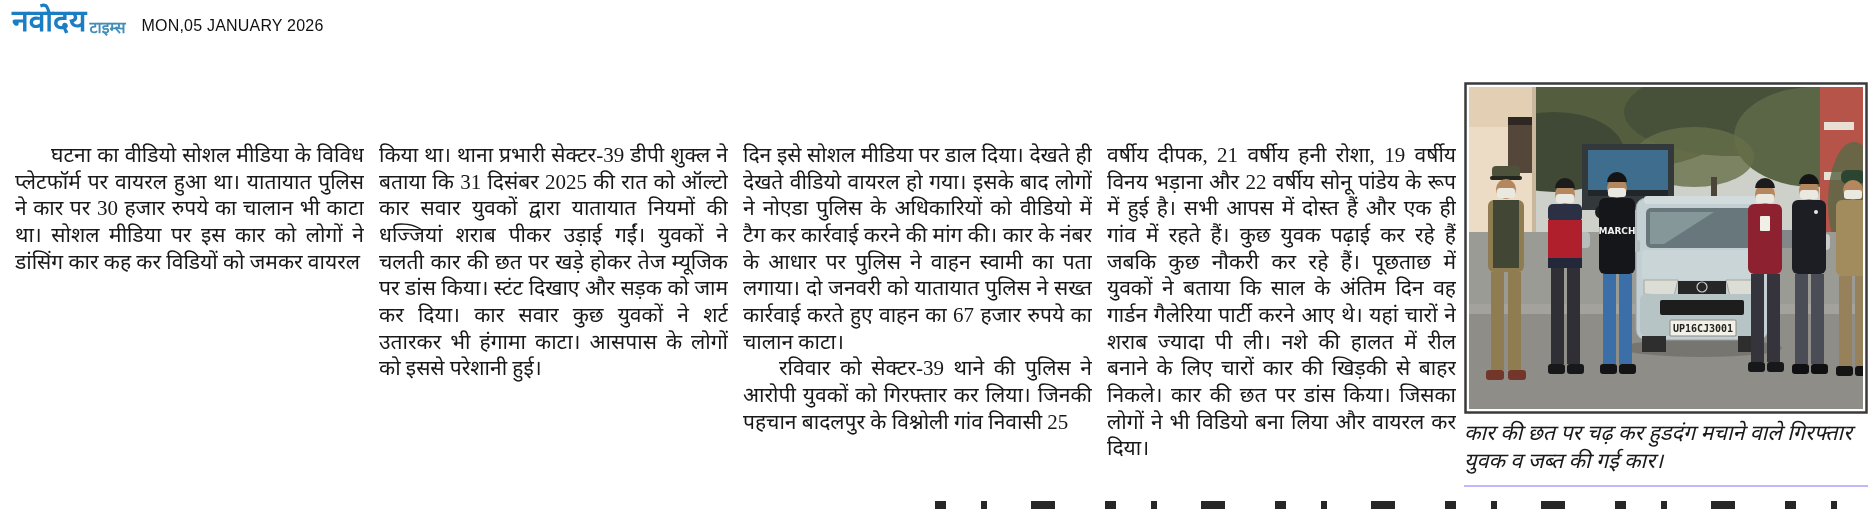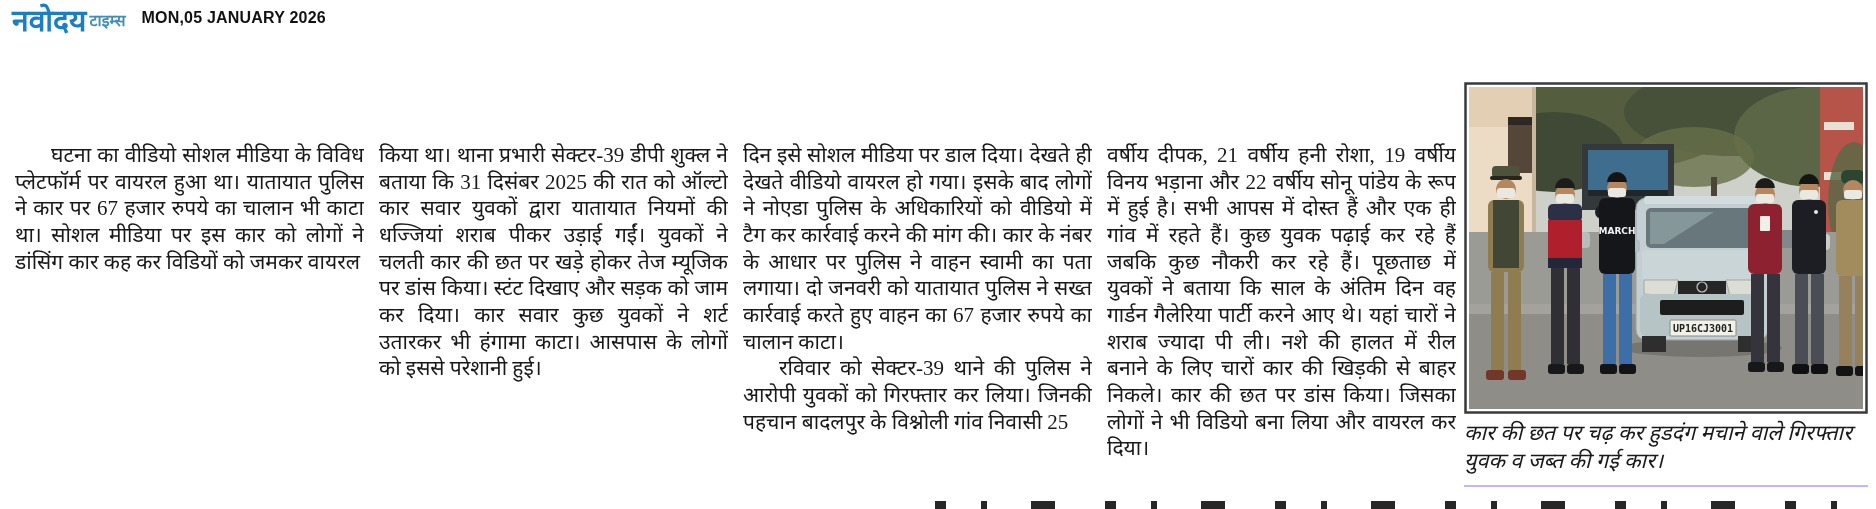--- a/index.html
+++ b/index.html
@@ -1,25 +1,25 @@
 <!DOCTYPE html>
 <html><head>
 <meta charset="utf-8">
 <style>
   html,body{margin:0;padding:0;background:#ffffff;}
   .page{position:relative;width:1876px;height:509px;background:#ffffff;overflow:hidden;
         font-family:"Liberation Serif","DejaVu Serif",serif;color:#1b1b1b;}
 
   
   .masthead{position:absolute;left:12px;top:6px;display:flex;align-items:flex-start;gap:16px;}
-  .logo{display:flex;align-items:center;gap:3px;white-space:nowrap;}
+  .logo{display:flex;align-items:flex-end;gap:3px;white-space:nowrap;}
   .logo-main{font-family:"DejaVu Sans","Liberation Sans",sans-serif;font-weight:800;font-size:30px;line-height:1;}
   .logo-sub{font-family:"DejaVu Sans","Liberation Sans",sans-serif;font-weight:600;font-size:16px;opacity:.75;line-height:1;}
-  .dateblock{font-family:"Liberation Sans","DejaVu Sans",sans-serif;font-weight:bold;
-             font-size:16px;line-height:1.25;color:#111;letter-spacing:.2px;padding-top:2px;}
+  .dateblock{font-family:"Liberation Sans","DejaVu Sans",sans-serif;font-weight:normal;
+             font-size:16px;line-height:1.25;color:#111;letter-spacing:.2px;padding-top:2px;margin-top:8px;}
 
   
   .headline{position:absolute;left:15px;top:70px;width:1438px;height:62px;overflow:hidden;
             font-family:"DejaVu Sans","Liberation Sans",sans-serif;font-weight:800;
             font-size:44px;line-height:60px;color:#0c0c0c;white-space:nowrap;letter-spacing:-.5px;}
 
   
   .cols{position:absolute;left:15px;top:142px;width:1440px;height:348px;display:flex;gap:15px;}
   .col{width:349px;flex:0 0 349px;text-align:justify;font-size:21px;line-height:1.27;color:#181818;overflow:hidden;}
   .col p{margin:0;}
@@ -48,21 +48,21 @@
       <span class="logo-sub" style="color:#0369a1">टाइम्स</span>
     </div>
     <div class="dateblock">
       <div>MON,05 JANUARY 2026</div>
     </div>
   </div>
 
 
   <div class="cols">
     <div class="col">
-      <p class="indent">घटना का वीडियो सोशल मीडिया के विविध प्लेटफॉर्म पर वायरल हुआ था। यातायात पुलिस ने कार पर 67 हजार रुपये का चालान भी काटा था। सोशल मीडिया पर इस कार को लोगों ने डांसिंग कार कह कर विडियों को जमकर वायरल</p>
+      <p class="indent">घटना का वीडियो सोशल मीडिया के विविध प्लेटफॉर्म पर वायरल हुआ था। यातायात पुलिस ने कार पर 30 हजार रुपये का चालान भी काटा था। सोशल मीडिया पर इस कार को लोगों ने डांसिंग कार कह कर विडियों को जमकर वायरल</p>
     </div>
     <div class="col">
       <p>किया था। थाना प्रभारी सेक्टर-39 डीपी शुक्ल ने बताया कि 31 दिसंबर 2025 की रात को ऑल्टो कार सवार युवकों द्वारा यातायात नियमों की धज्जियां शराब पीकर उड़ाई गईं। युवकों ने चलती कार की छत पर खड़े होकर तेज म्यूजिक पर डांस किया। स्टंट दिखाए और सड़क को जाम कर दिया। कार सवार कुछ युवकों ने शर्ट उतारकर भी हंगामा काटा। आसपास के लोगों को इससे परेशानी हुई।</p>
     </div>
     <div class="col">
       <p>दिन इसे सोशल मीडिया पर डाल दिया। देखते ही देखते वीडियो वायरल हो गया। इसके बाद लोगों ने नोएडा पुलिस के अधिकारियों को वीडियो में टैग कर कार्रवाई करने की मांग की। कार के नंबर के आधार पर पुलिस ने वाहन स्वामी का पता लगाया। दो जनवरी को यातायात पुलिस ने सख्त कार्रवाई करते हुए वाहन का 67 हजार रुपये का चालान काटा।</p>
       <p class="indent">रविवार को सेक्टर-39 थाने की पुलिस ने आरोपी युवकों को गिरफ्तार कर लिया। जिनकी पहचान बादलपुर के विश्नोली गांव निवासी 25</p>
     </div>
     <div class="col">
       <p>वर्षीय दीपक, 21 वर्षीय हनी रोशा, 19 वर्षीय विनय भड़ाना और 22 वर्षीय सोनू पांडेय के रूप में हुई है। सभी आपस में दोस्त हैं और एक ही गांव में रहते हैं। कुछ युवक पढ़ाई कर रहे हैं जबकि कुछ नौकरी कर रहे हैं। पूछताछ में युवकों ने बताया कि साल के अंतिम दिन वह गार्डन गैलेरिया पार्टी करने आए थे। यहां चारों ने शराब ज्यादा पी ली। नशे की हालत में रील बनाने के लिए चारों कार की खिड़की से बाहर निकले। कार की छत पर डांस किया। जिसका लोगों ने भी विडियो बना लिया और वायरल कर दिया।</p>

